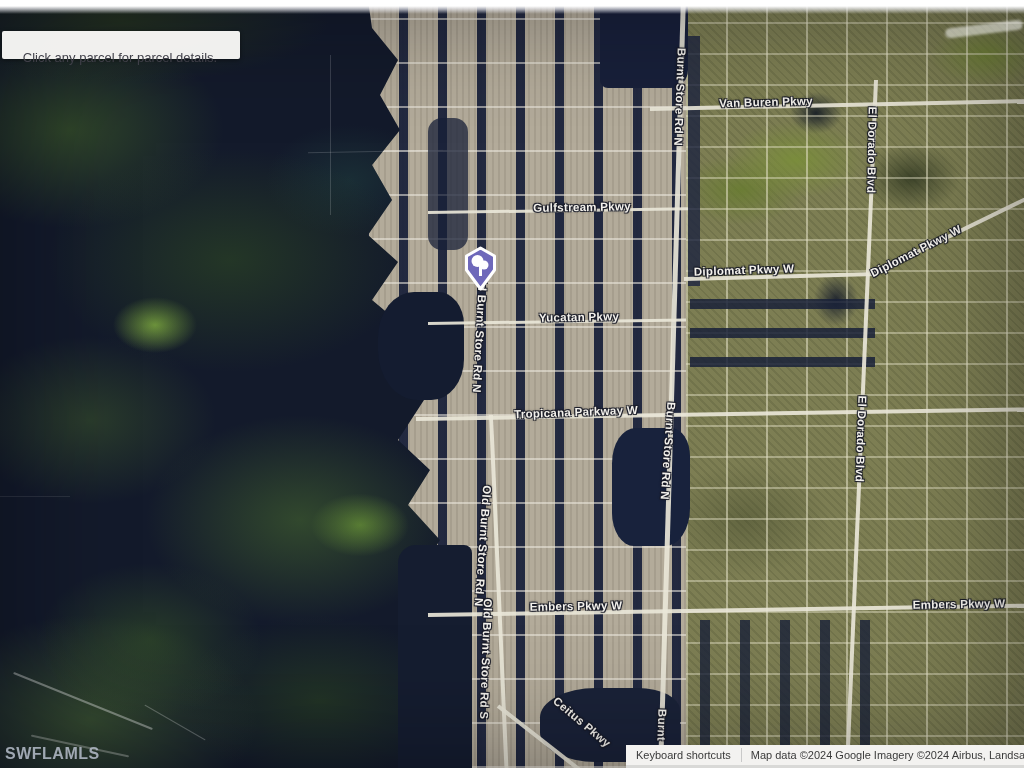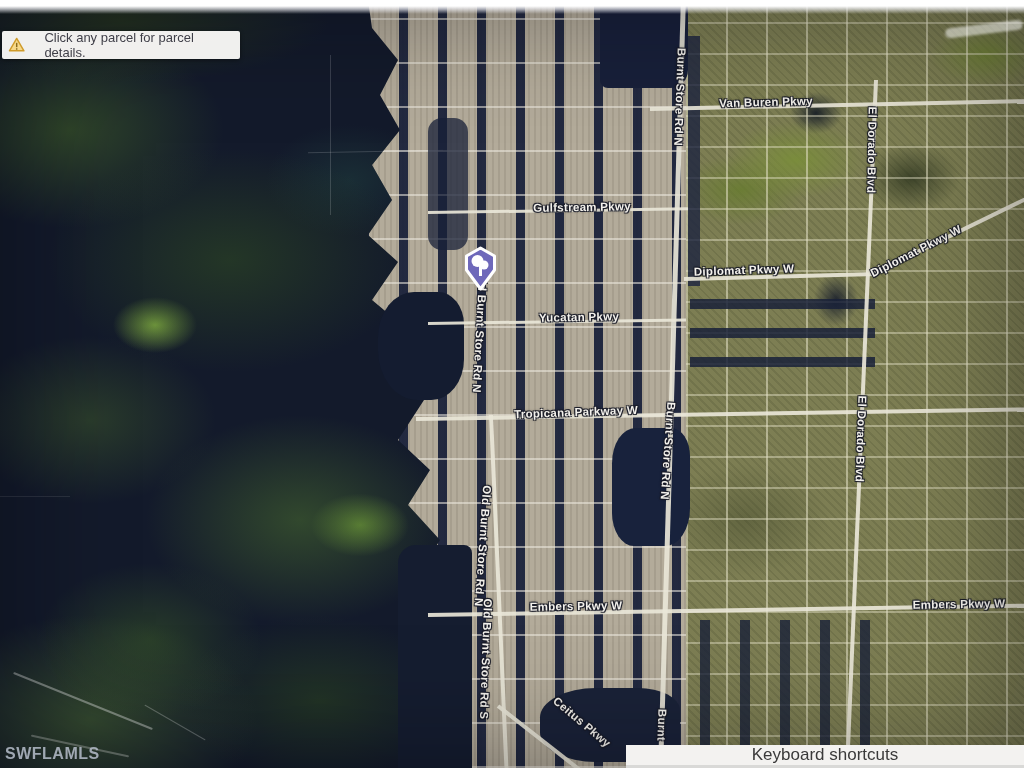--- a/index.html
+++ b/index.html
@@ -77,26 +77,26 @@
     text-shadow:-1px -1px 0 rgba(25,28,40,.9),1px -1px 0 rgba(25,28,40,.9),
       -1px 1px 0 rgba(25,28,40,.9),1px 1px 0 rgba(25,28,40,.9),0 0 3px rgba(0,0,0,.75);}
 
   
   .marker{position:absolute;left:464px;top:246px;width:33px;height:45px;z-index:40;cursor:pointer;}
 
   
   .banner{position:absolute;left:2px;top:31px;width:238px;height:28px;z-index:100;
     background:rgba(250,249,247,.96);border-radius:2px;display:flex;align-items:center;
     gap:19px;padding:0 8px 0 6px;box-shadow:0 1px 4px rgba(0,0,0,.45);
-    color:#3f3f48;font-size:13px;}
+    color:#3f3f48;font-size:13px;flex-direction:column;}
 
   
   .statusbar{position:absolute;right:0;bottom:3px;width:398px;height:20px;z-index:100;
     background:#f3f2f0;display:flex;align-items:center;overflow:hidden;
-    font-size:17px;color:#3a3a3a;flex-direction:column;}
+    font-size:11px;color:#3a3a3a;}
   .statusbar .kbd{padding:0 10px;flex:0 0 auto;cursor:pointer;}
   .statusbar .sep{width:1px;height:14px;background:#c9c9c9;flex:0 0 auto;}
   .statusbar .attr{padding:0 0 0 9px;flex:1 1 auto;white-space:nowrap;overflow:hidden;}
   .bezel{position:absolute;right:0;bottom:0;width:398px;height:3px;background:#d9d9d7;z-index:99;}
 
   .watermark{position:absolute;left:5px;top:745px;z-index:100;color:rgba(178,186,198,.88);
     font-size:16px;letter-spacing:.5px;font-weight:bold;}
 </style>
 </head>
 <body>

